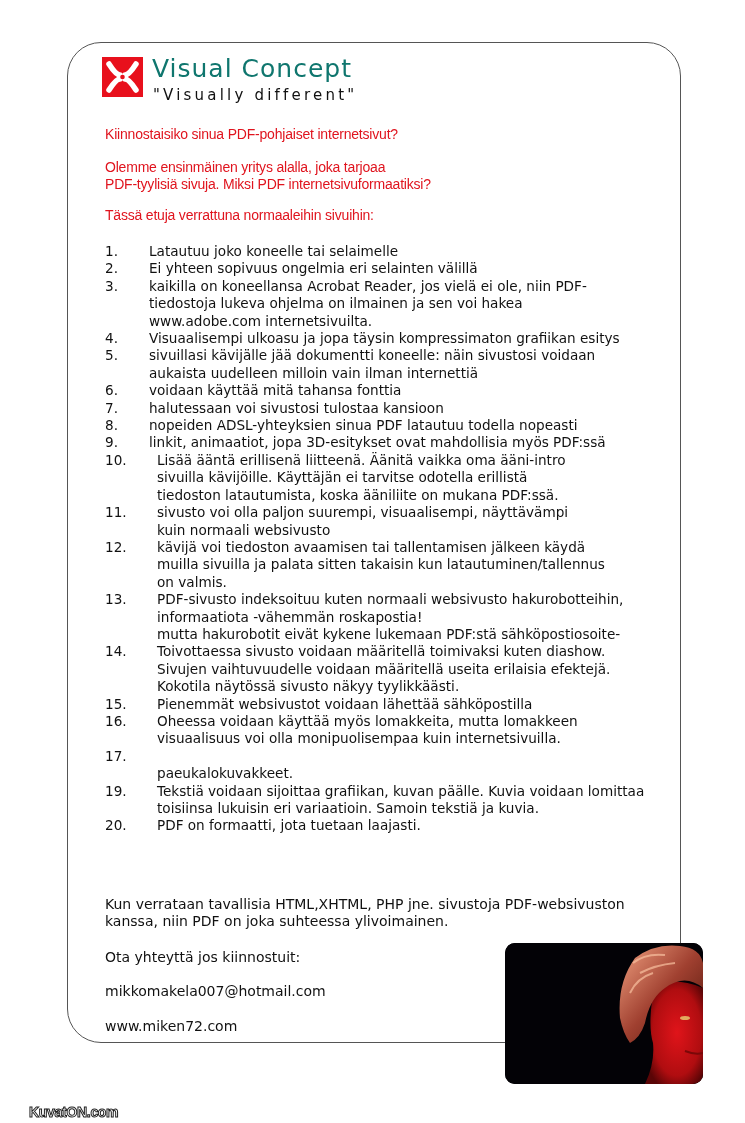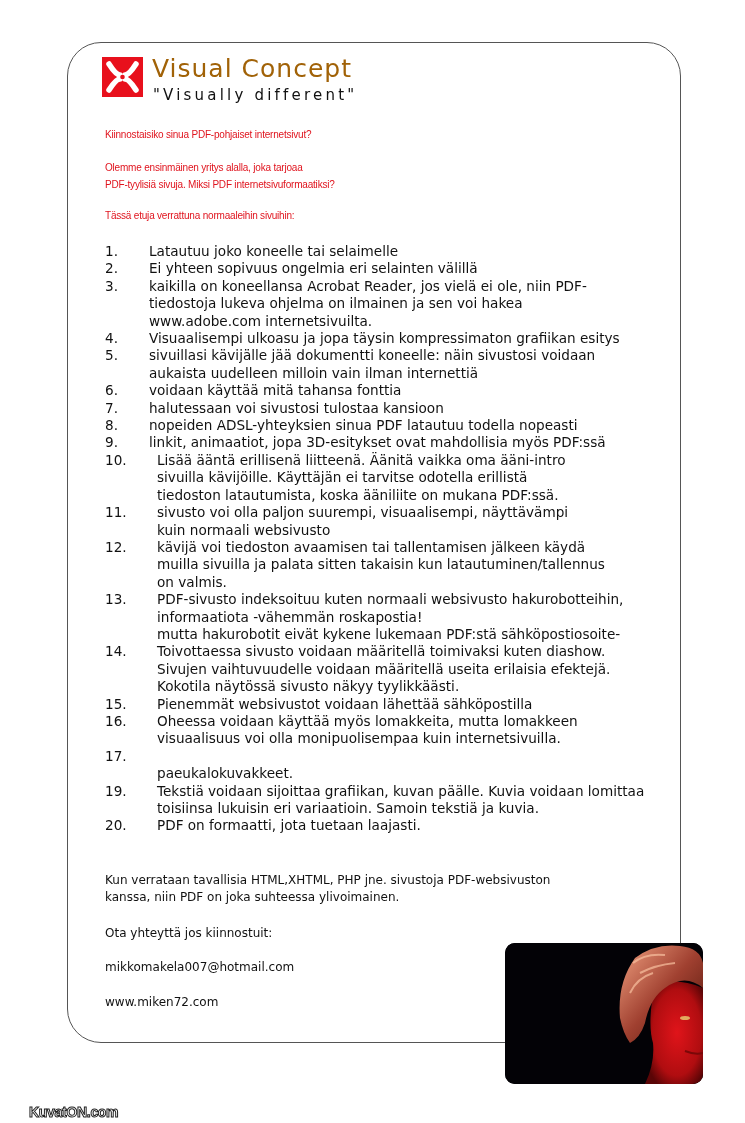--- a/index.html
+++ b/index.html
@@ -1,27 +1,27 @@
 <!DOCTYPE html>
 <html><head>
 <meta charset="utf-8">
 <style>
   html, body { margin:0; padding:0; background:#ffffff; }
   body { width:745px; height:1123px; position:relative; overflow:hidden; font-family:"DejaVu Sans", sans-serif; color:#111; }
   .frame { position:absolute; left:67px; top:42px; width:614px; height:1001px; border:1.3px solid #555; border-radius:34px; box-sizing:border-box; }
   .logo { position:absolute; left:102px; top:57px; width:41px; height:40px; background:#e8101c; }
   .logo svg { display:block; }
-  .brand { position:absolute; left:152px; top:54px; font-family:"DejaVu Sans", sans-serif; font-size:25px; letter-spacing:1px; color:#a16207; line-height:30px; }
+  .brand { position:absolute; left:152px; top:54px; font-family:"DejaVu Sans", sans-serif; font-size:25px; letter-spacing:1px; color:#0f766e; line-height:30px; }
   .tagline { position:absolute; left:153px; top:86px; font-size:15px; letter-spacing:3.2px; color:#111; line-height:18px; }
-  .red { position:absolute; left:105px; color:#e0141e; font-size:10px; line-height:17px; font-family:"Liberation Sans", sans-serif; letter-spacing:-0.2px; }
+  .red { position:absolute; left:105px; color:#e0141e; font-size:14px; line-height:17px; font-family:"Liberation Sans", sans-serif; letter-spacing:-0.2px; }
   .list { position:absolute; left:105px; top:243px; font-family:"DejaVu Sans", sans-serif; font-size:13.6px; line-height:17.4px; color:#111; margin:0; padding:0; list-style:none; }
   .list li { display:flex; white-space:pre; }
   .list .num { display:inline-block; }
   .list .txt { display:inline-block;margin-left:24px; }
-  .para { position:absolute; left:105px; font-size:12px; line-height:17.4px; color:#111; }
+  .para { position:absolute; left:105px; font-size:14px; line-height:17.4px; color:#111;margin-top:24px; }
   .photo { position:absolute; left:505px; top:943px; width:198px; height:141px; border-radius:10px; overflow:hidden; background:#030206; }
   .watermark { position:absolute; left:3px; top:1104px; font-family:"Liberation Sans", sans-serif; font-weight:bold; font-size:14px; color:#fff; -webkit-text-stroke:1px #222; letter-spacing:-0.3px;padding-left:26px; }
 </style>
 </head>
 <body>
 
 <div class="frame"></div>
 
 <div class="logo">
   <svg width="41" height="40" viewBox="0 0 41 40">

